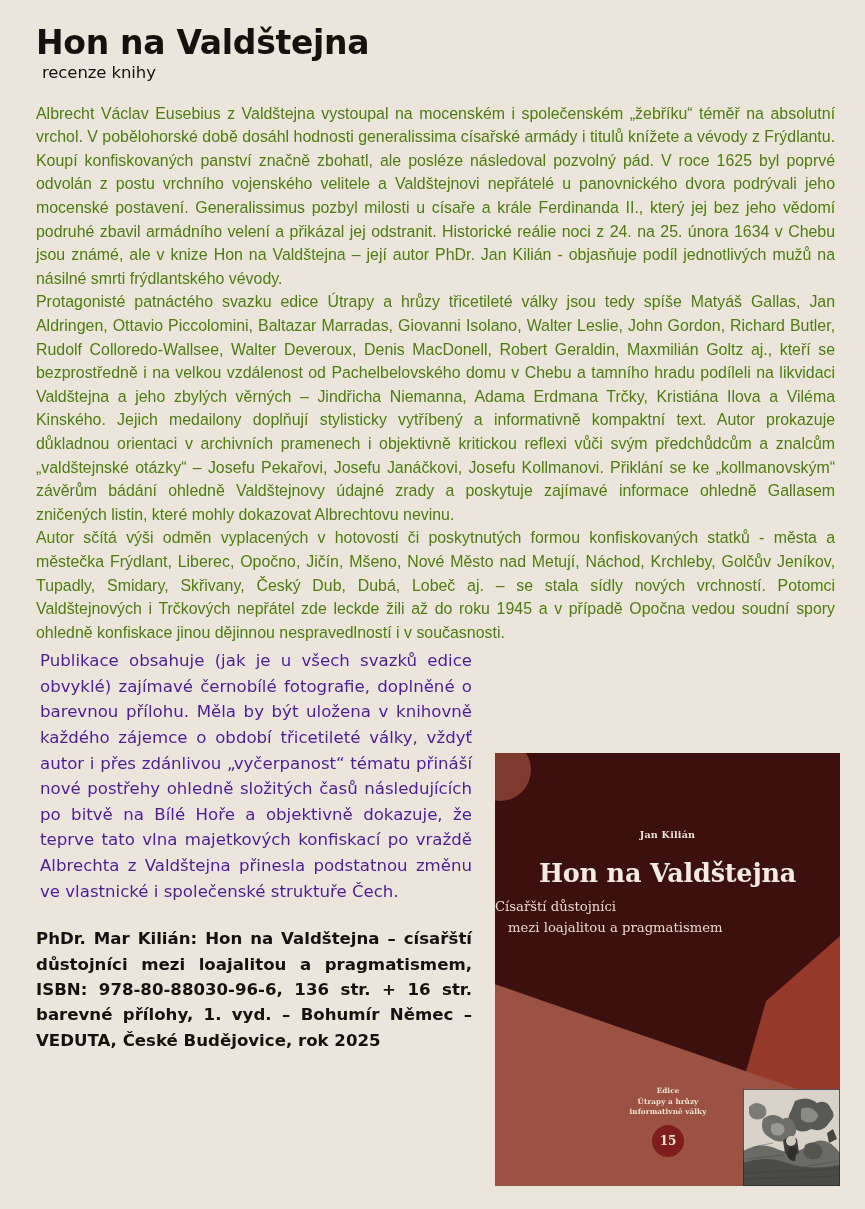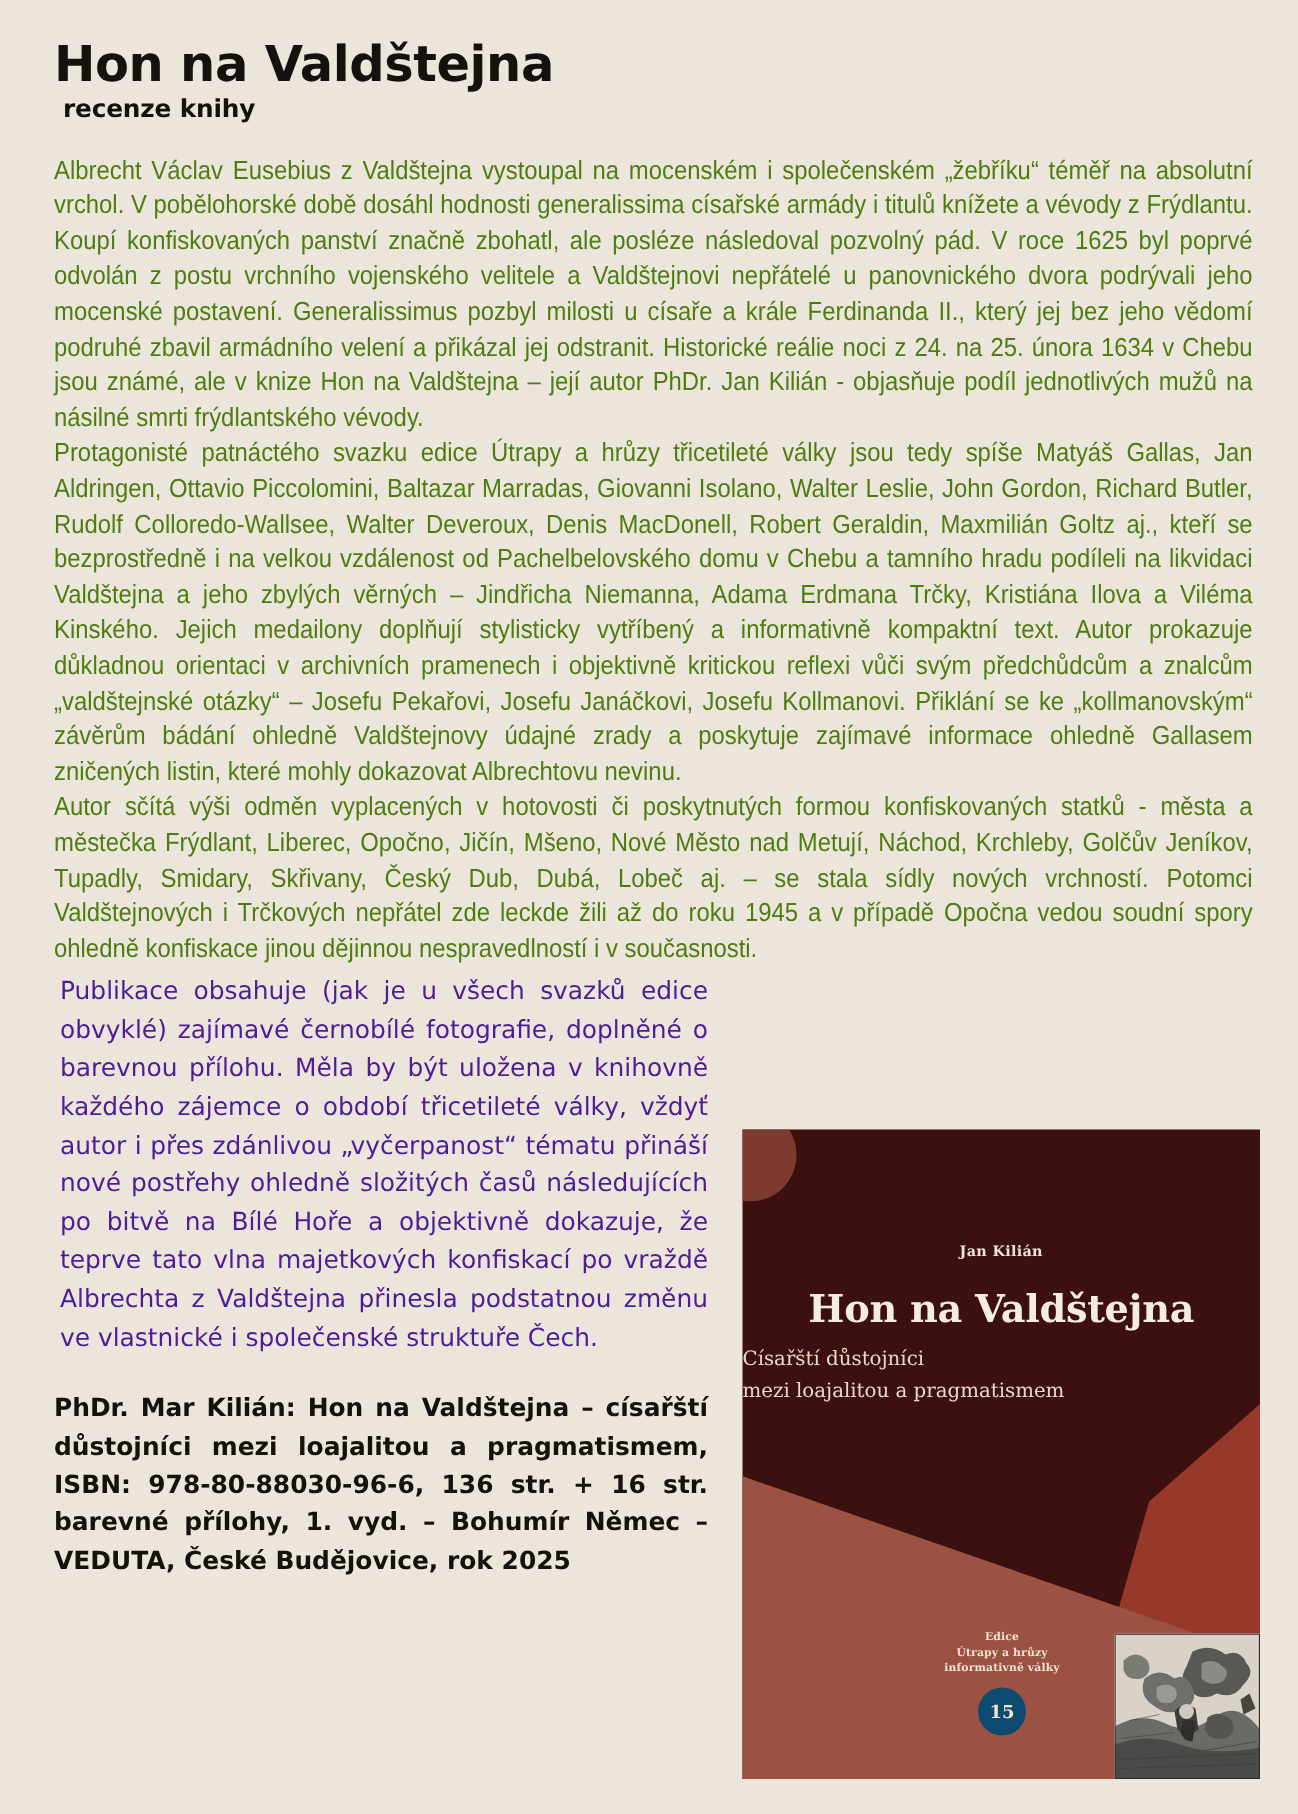--- a/index.html
+++ b/index.html
@@ -29,21 +29,21 @@
     font-family: "DejaVu Sans", sans-serif;
     font-weight: bold;
     font-size: 33px;
     letter-spacing: -0.3px;
     line-height: 1.05;
     margin: 0 0 2px 0;
     color: #15110e;
   }
   .subtitle {
     font-family: "DejaVu Sans", sans-serif;
-    font-weight: bold;
+    font-weight: normal;
     font-size: 16.5px;
     margin: 0 0 20px 6px;
     color: #15110e;
     letter-spacing: -0.1px;
   }
 
   
   .body-condensed {
     font-family: "Liberation Sans Narrow", "Liberation Sans", sans-serif;
     font-size: 17.4px;
@@ -157,21 +157,21 @@
     color: #f4ece2;
   }
   .cv-sub1, .cv-sub2 {
     position: absolute;
     left: 0; right: 0;
     font-family: "DejaVu Serif", serif;
     font-size: 13.2px;
     color: #e9d9c9;
   }
   .cv-sub1 { top: 146px; }
-  .cv-sub2 { top: 167px; }
+  .cv-sub2 { top: 167px; padding-left: 13px; }
 
   .cv-edition {
     position: absolute;
     left: 118px;
     top: 333px;
     width: 110px;
     text-align: center;
     font-family: "DejaVu Serif", serif;
     font-weight: bold;
     font-size: 7.2px;
@@ -179,21 +179,21 @@
     color: #f0e2d4;
     letter-spacing: 0.1px;
   }
   .cv-badge {
     position: absolute;
     left: 157px;
     top: 372px;
     width: 32px;
     height: 32px;
     border-radius: 50%;
-    background: #0c4a6e;
+    background: #7f1d1d;
     color: #f1e4d6;
     font-family: "DejaVu Serif", serif;
     font-weight: bold;
     font-size: 12px;
     display: flex;
     align-items: center;
     justify-content: center;
   }
 
   

